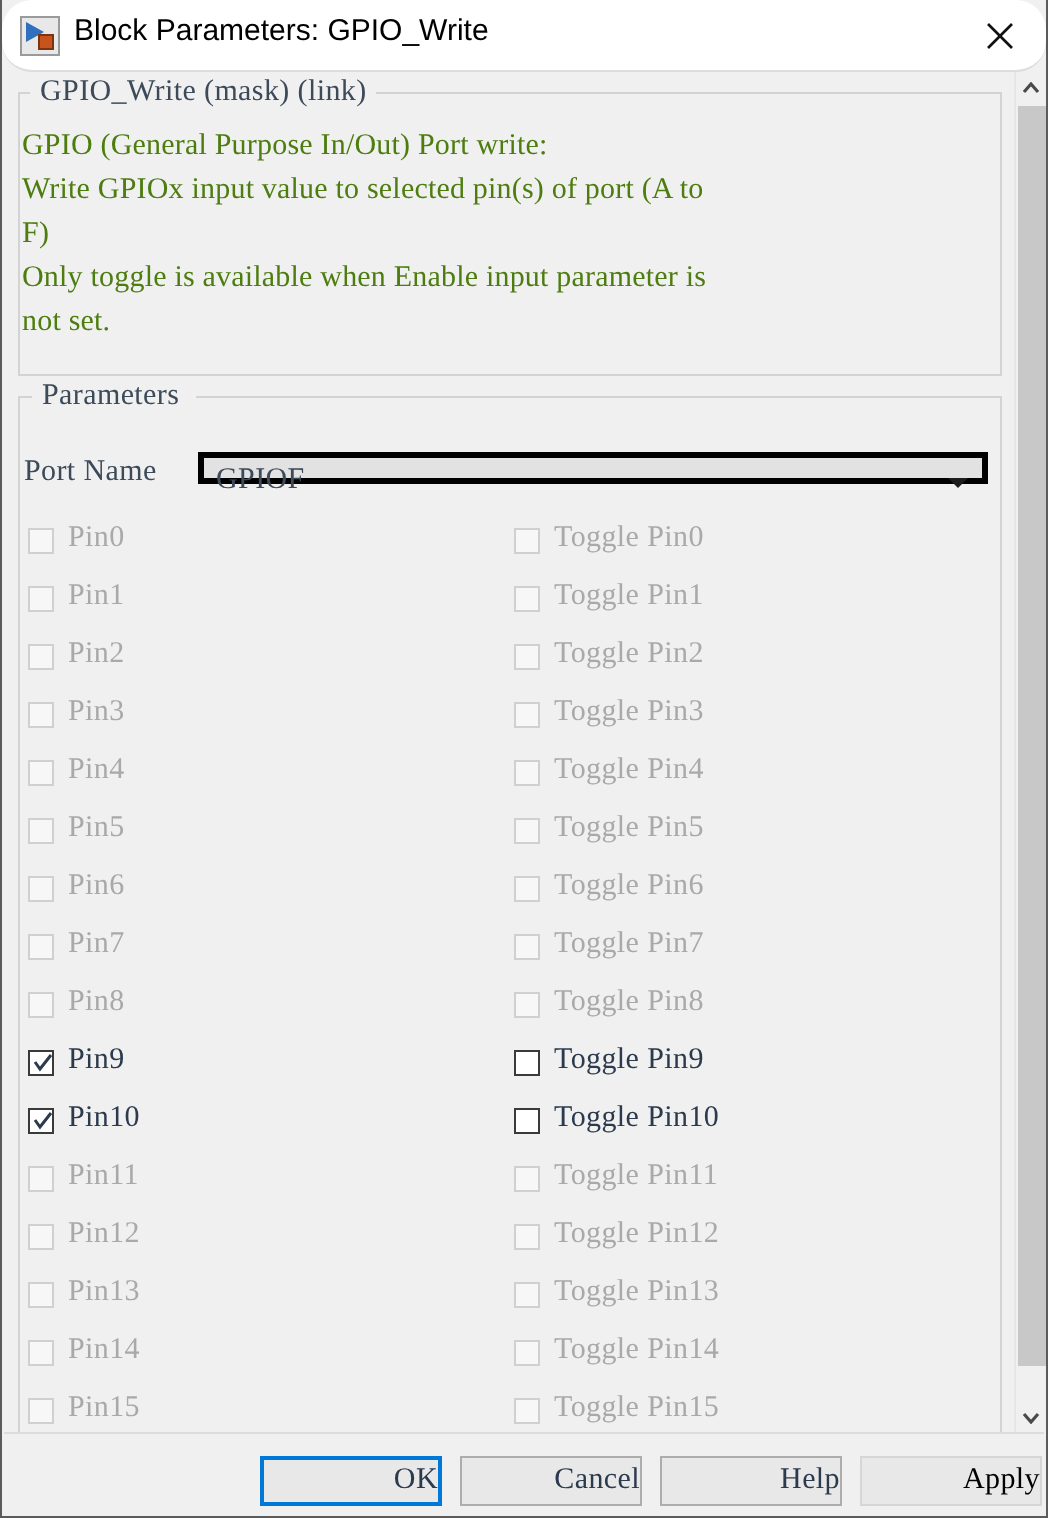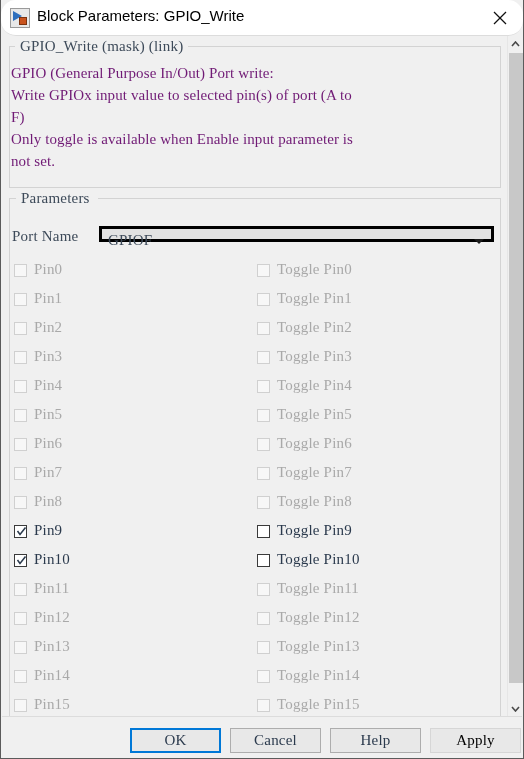--- a/index.html
+++ b/index.html
@@ -93,21 +93,21 @@
     color: #3d4a59;
     white-space: nowrap;
     letter-spacing: 0.2px;
   }
   #desc-body {
     position: absolute;
     left: 10px; top: 62px;
     width: 484px;
     font-size: 15px;
     line-height: 22px;
-    color: #701a75;
+    color: #4d7c0f;
     white-space: pre-wrap;
     letter-spacing: 0.1px;
   }
 
   
   #param-group {
     position: absolute;
     left: 8px; top: 198px;
     width: 492px; height: 520px;
     border: 1px solid #d3d3d3;
@@ -250,21 +250,21 @@
     background: #f0f0f0;
     border-top: 1px solid #dcdcdc;
   }
   .btn {
     position: absolute;
     top: 11px;
     height: 25px;
     box-sizing: border-box;
     font-size: 15px;
     letter-spacing: 0.2px;
-    text-align: center;
+    text-align: right;
     line-height: 23px;
     background: #e8e8e8;
     border: 1px solid #adadad;
     color: #2b3a4d;
   }
   .btn.focus {
     border: 2px solid #0078d7;
     line-height: 21px;
   }
   .btn.disabled {

